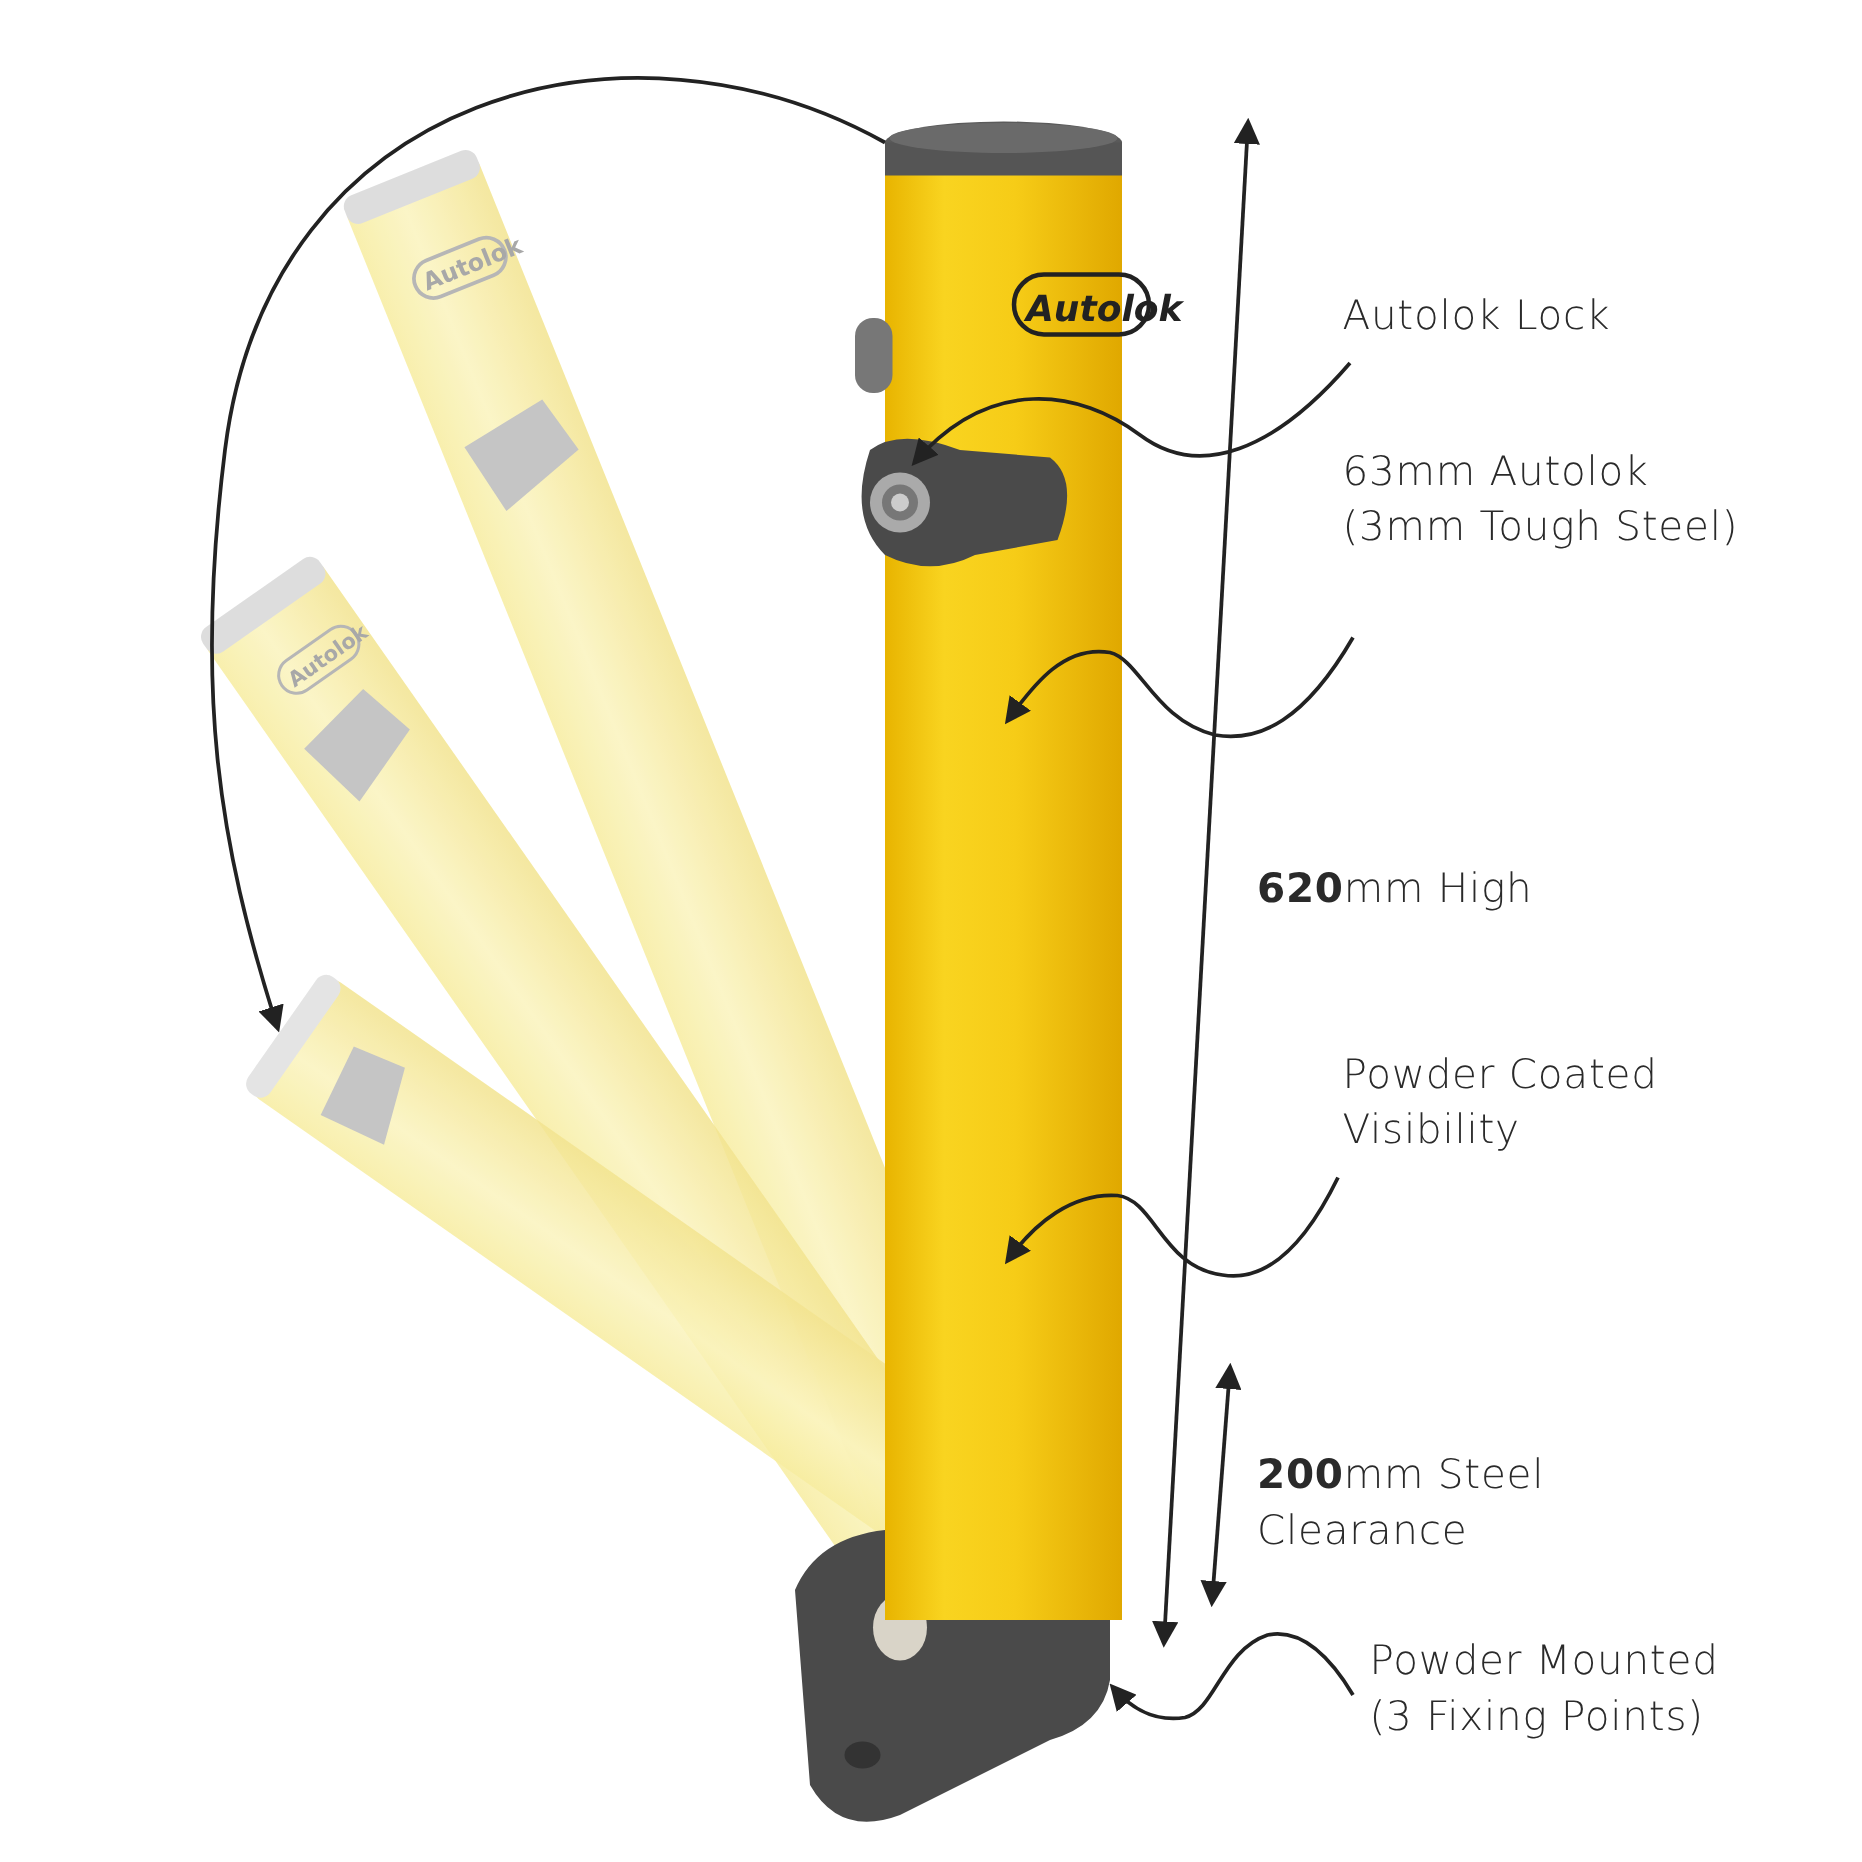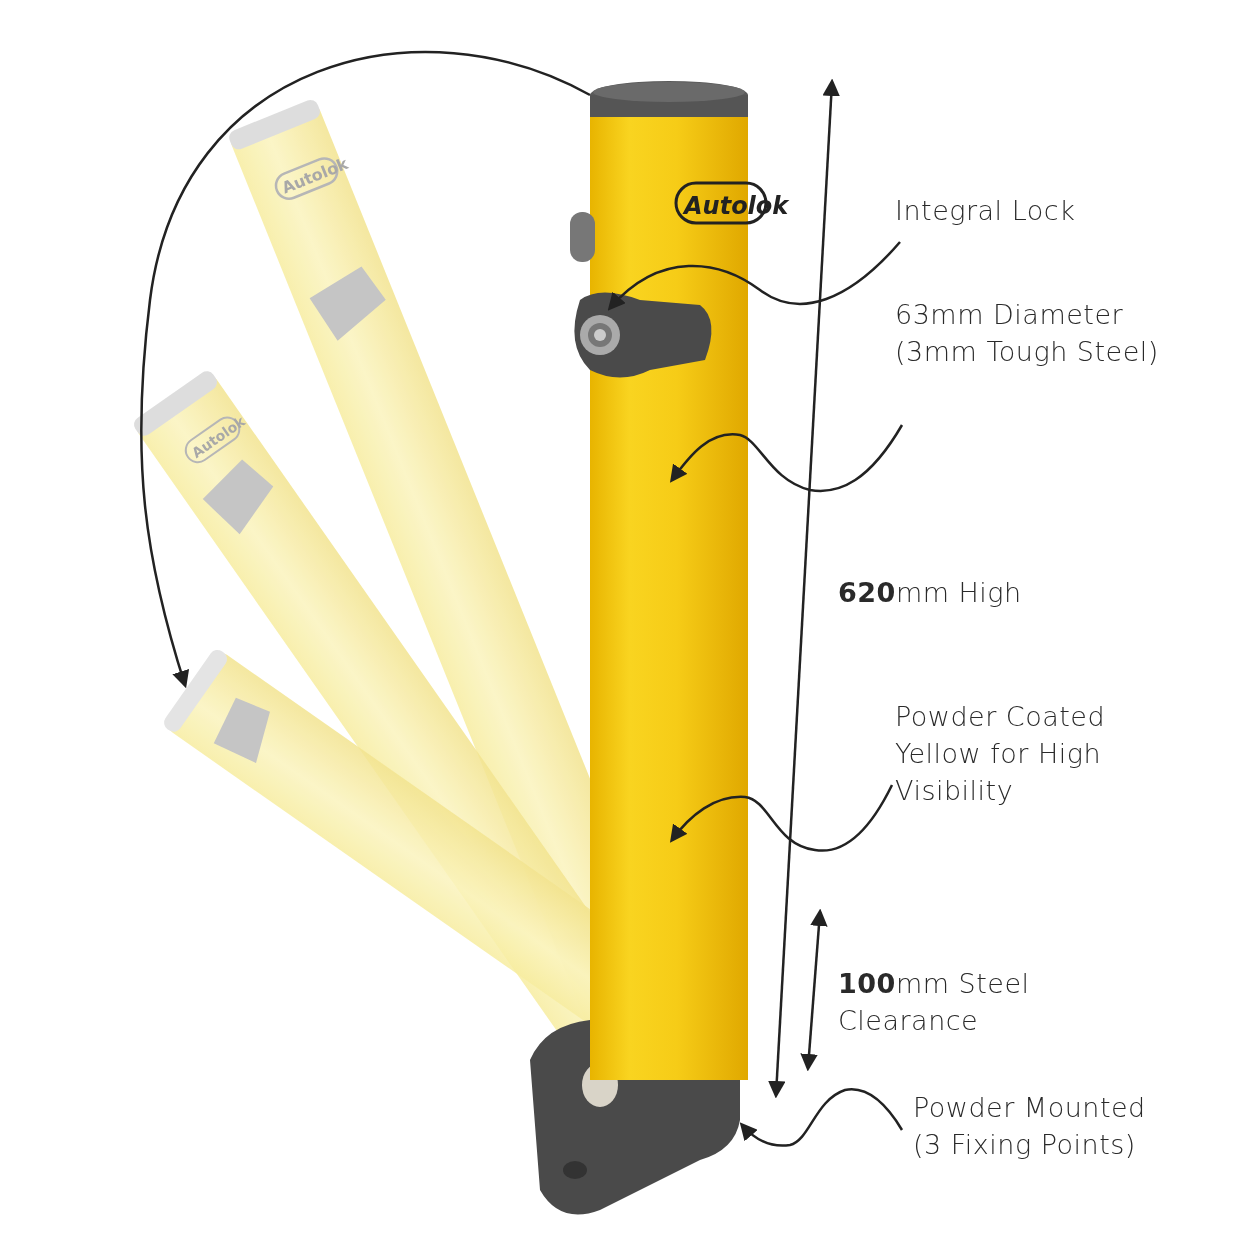--- a/index.html
+++ b/index.html
@@ -86,35 +86,34 @@
 
     <line x1="808" y1="1068" x2="820" y2="912" stroke="#222" stroke-width="2.5" marker-start="url(#arrow)" marker-end="url(#arrow)"></line>
 
     <path d="M900,242 C850,300 800,320 760,290 C720,260 660,250 610,308" fill="none" stroke="#222" stroke-width="2.5" marker-end="url(#arrow)"></path>
     <path d="M902,425 C870,480 840,495 810,490 C770,480 760,440 740,435 C710,430 690,455 672,480" fill="none" stroke="#222" stroke-width="2.5" marker-end="url(#arrow)"></path>
     <path d="M892,785 C870,830 845,855 815,850 C775,845 770,800 745,797 C715,795 690,815 672,840" fill="none" stroke="#222" stroke-width="2.5" marker-end="url(#arrow)"></path>
     <path d="M902,1130 C890,1110 870,1085 845,1090 C815,1100 810,1140 790,1145 C770,1148 755,1140 742,1125" fill="none" stroke="#222" stroke-width="2.5" marker-end="url(#arrow)"></path>
   </svg>
 
   <div class="label" style="left:895px;top:192px;">
-    <span class="line">Integral Lock</span>
+    <span class="line">Autolok Lock</span>
   </div>
   <div class="label" style="left:895px;top:296px;">
-    <span class="line">63mm Diameter</span>
+    <span class="line">63mm Autolok</span>
     <span class="line">(3mm Tough Steel)</span>
   </div>
   <div class="label" style="left:838px;top:574px;text-align:center;">
     <b>620</b><span>mm High</span>
   </div>
   <div class="label" style="left:895px;top:698px;">
     <span class="line">Powder Coated</span>
-    <span class="line">Yellow for High</span>
     <span class="line">Visibility</span>
   </div>
   <div class="label" style="left:838px;top:965px;">
-    <span class="line"><b>100</b><span>mm Steel</span></span>
+    <span class="line"><b>200</b><span>mm Steel</span></span>
     <span class="line">Clearance</span>
   </div>
   <div class="label" style="left:913px;top:1089px;">
     <span class="line">Powder Mounted</span>
     <span class="line">(3 Fixing Points)</span>
   </div>
 </div>
 
 </body></html>

